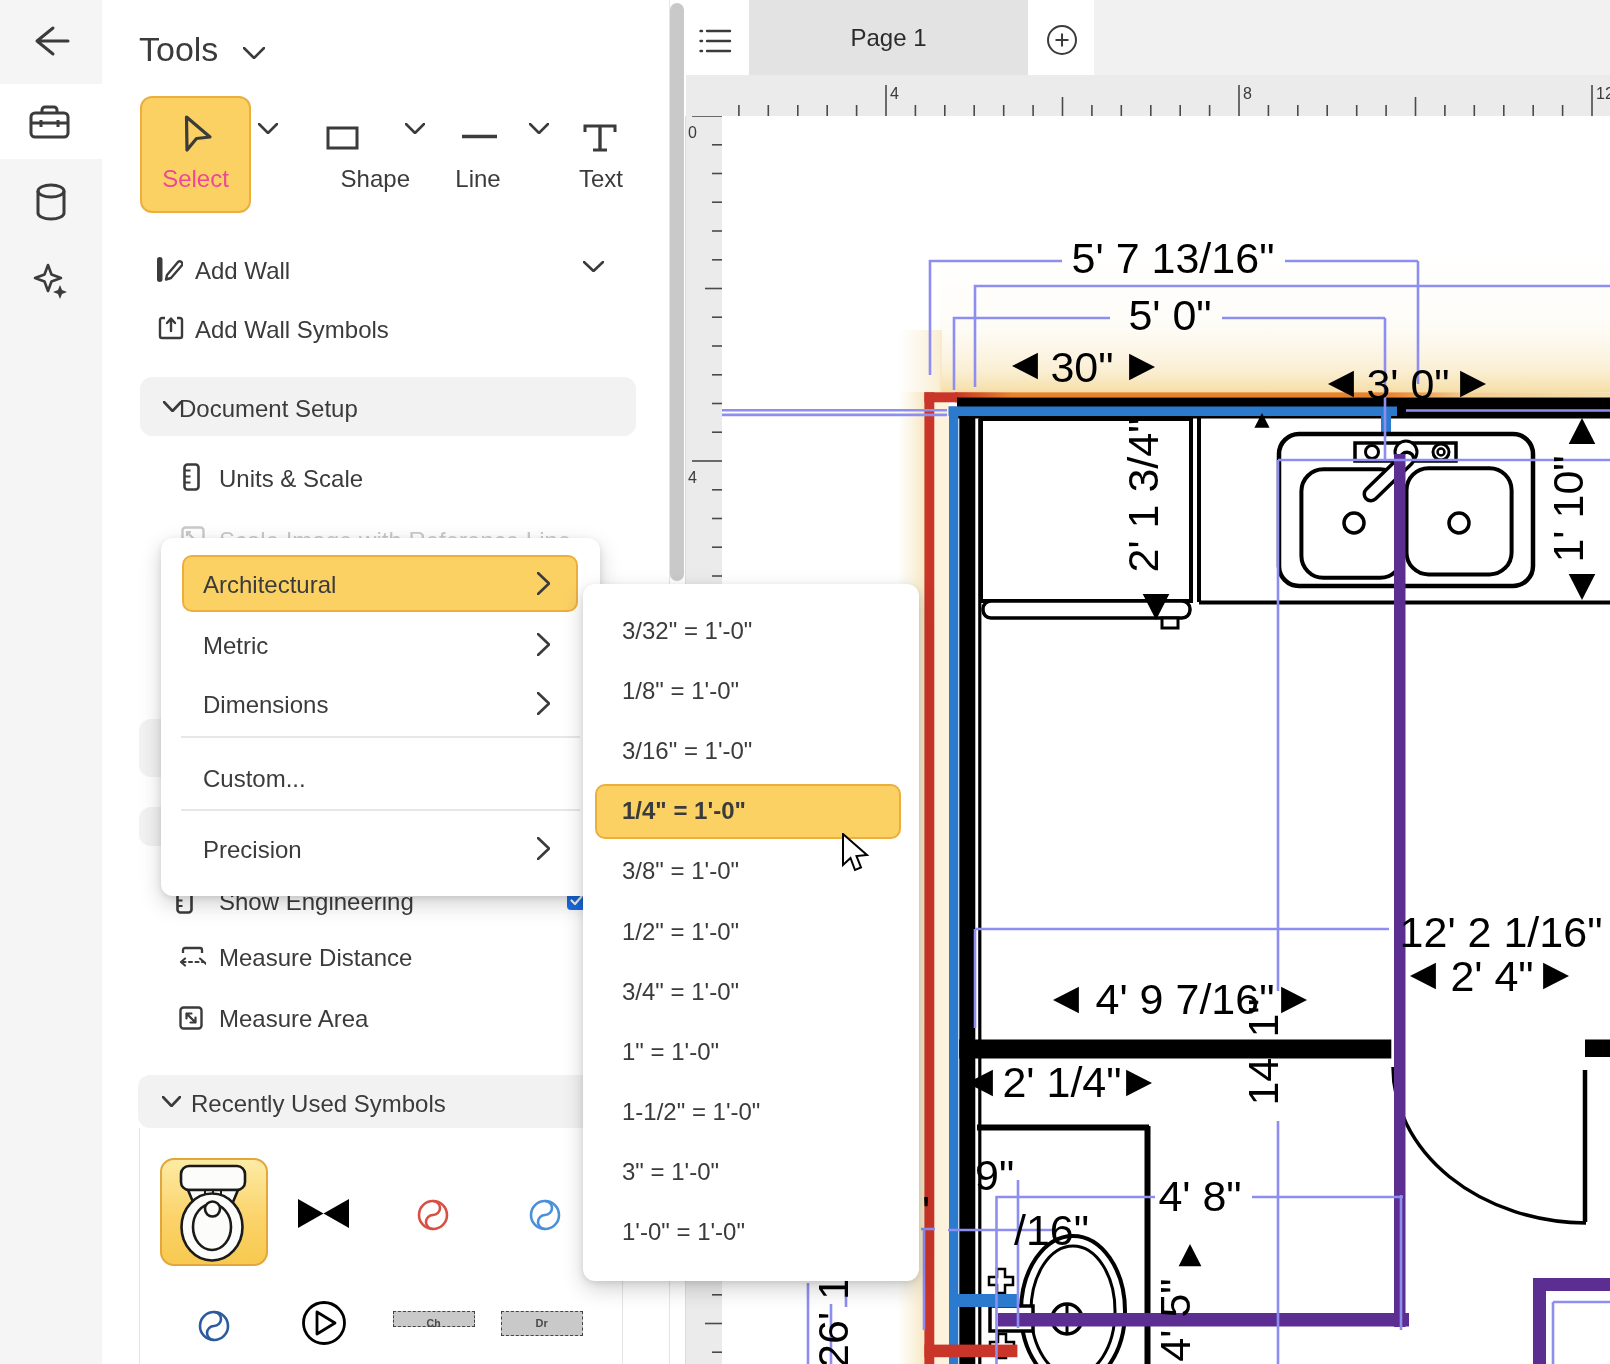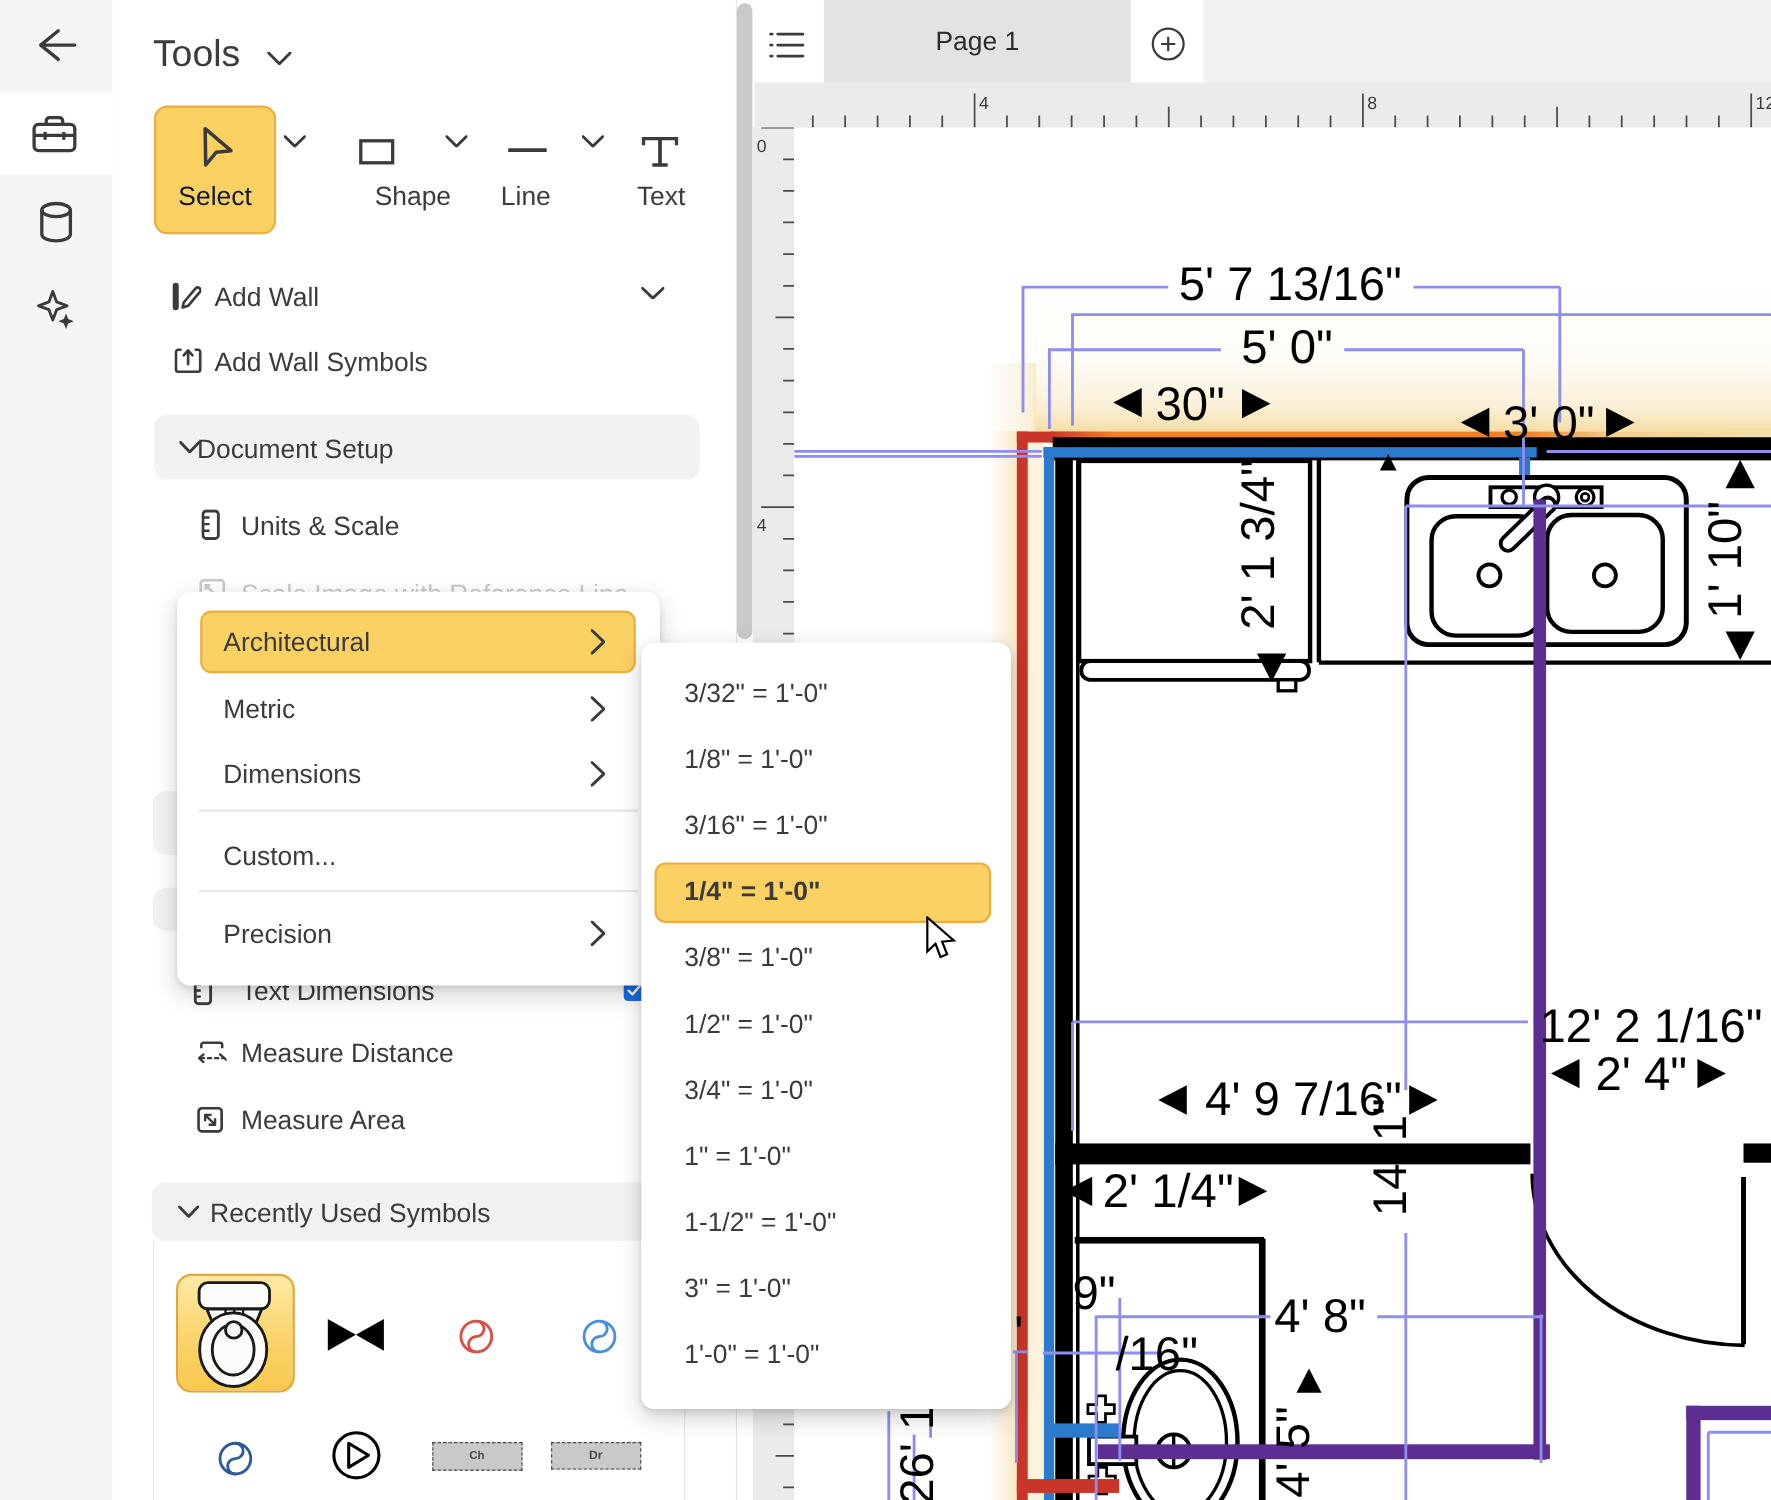--- a/index.html
+++ b/index.html
@@ -259,21 +259,21 @@
   </svg>
 <div class="abs" style="left:670px;top:3px;width:14px;height:578px;background:#C9C9C9;border-radius:7px;z-index:3"></div>
 <div class="abs" style="left:139px;top:30px;font-size:34px;color:#3B3B3B;z-index:5">Tools</div>
 <svg class="abs" style="left:243px;top:47px;z-index:5" width="22" height="12" viewBox="0 0 22 12">
     <path d="M1 1 L11 11 L21 1" fill="none" stroke="#3B3B3B" stroke-width="2.6" stroke-linecap="round" stroke-linejoin="round"></path>
   </svg>
 <div class="abs" style="left:140px;top:96px;width:111px;height:117px;background:#FBD164;border:2px solid #ECAF3D;border-radius:12px;box-sizing:border-box;z-index:5"></div>
 <svg class="abs" style="left:183px;top:114px;z-index:6" width="30" height="40" viewBox="0 0 30 40">
     <path d="M3.5 3 L27 23 L13.5 24.5 L4 36 Z" fill="none" stroke="#3B3B3B" stroke-width="3.2" stroke-linejoin="round"></path>
   </svg>
-<div class="abs" style="left:140px;top:165px;width:111px;text-align:center;font-size:24px;color:#0f172a;z-index:6">Select</div>
+<div class="abs" style="left:140px;top:165px;width:111px;text-align:center;font-size:24px;color:#ec4899;z-index:6">Select</div>
 <svg class="abs" style="left:258px;top:123px;z-index:5" width="20" height="11" viewBox="0 0 20 11">
     <path d="M1 1 L10 10 L19 1" fill="none" stroke="#3B3B3B" stroke-width="2.6" stroke-linecap="round" stroke-linejoin="round"></path>
   </svg>
 <svg class="abs" style="left:326px;top:126px;z-index:5" width="33" height="24" viewBox="0 0 33 24">
     <rect x="2" y="2" width="29" height="20" fill="none" stroke="#3B3B3B" stroke-width="3"></rect>
   </svg>
 <div class="abs lbl" style="left:276px;top:165px;width:134px;text-align:right;z-index:5">Shape</div>
 <svg class="abs" style="left:405px;top:123px;z-index:5" width="20" height="11" viewBox="0 0 20 11">
     <path d="M1 1 L10 10 L19 1" fill="none" stroke="#3B3B3B" stroke-width="2.6" stroke-linecap="round" stroke-linejoin="round"></path>
   </svg>
@@ -319,21 +319,21 @@
     <rect x="1.5" y="1.5" width="21" height="21" rx="3" fill="none" stroke="#C9C9C9" stroke-width="2.4"></rect>
     <path d="M6 10 V6 h4 M18 14 v4 h-4 M6 6 l12 12" fill="none" stroke="#C9C9C9" stroke-width="2.2"></path>
   </svg>
 <div class="abs lbl" style="left:219px;top:527px;color:#C9C9C9;z-index:5">Scale Image with Reference Line</div>
 <div class="abs" style="left:139px;top:719px;width:461px;height:58px;background:#F2F2F2;border-radius:12px;z-index:5"></div>
 <div class="abs" style="left:139px;top:807px;width:461px;height:39px;background:#F2F2F2;border-radius:12px;z-index:5"></div>
 <svg class="abs" style="left:176px;top:888px;z-index:5" width="17" height="26" viewBox="0 0 17 26">
     <rect x="1.5" y="1.5" width="14" height="23" rx="3" fill="none" stroke="#3B3B3B" stroke-width="2.6"></rect>
     <path d="M1.5 7 h5 M1.5 12.5 h5 M1.5 18 h5" stroke="#3B3B3B" stroke-width="2.2" fill="none"></path>
   </svg>
-<div class="abs lbl" style="left:219px;top:888px;z-index:5">Text Dimensions</div>
+<div class="abs lbl" style="left:219px;top:888px;z-index:5">Show Engineering</div>
 <div class="abs" style="left:567px;top:891px;width:19px;height:19px;background:#1B6FE8;border-radius:4px;z-index:5"></div>
 <svg class="abs" style="left:570px;top:895px;z-index:6" width="13" height="11" viewBox="0 0 13 11">
     <path d="M1.5 5.5 L5 9 L11.5 1.5" fill="none" stroke="#fff" stroke-width="2.2" stroke-linecap="round" stroke-linejoin="round"></path>
   </svg>
 <svg class="abs" style="left:179px;top:945px;z-index:5" width="27" height="24" viewBox="0 0 27 24">
     <path d="M4 8 V5 a2 2 0 0 1 2-2 h15 a2 2 0 0 1 2 2 v3" fill="none" stroke="#3B3B3B" stroke-width="2.3"></path>
     <path d="M2 17 l4-3.5 M2 17 l4 3.5 M2 17 h4.5 M10 17 h3 M16.5 17 h3 M25 17 l-4-3.5 M25 17 l4 3.5 M25 17 h-2" fill="none" stroke="#3B3B3B" stroke-width="2.1" stroke-linecap="round"></path>
   </svg>
 <div class="abs lbl" style="left:219px;top:944px;z-index:5">Measure Distance</div>
 <svg class="abs" style="left:179px;top:1006px;z-index:5" width="24" height="24" viewBox="0 0 24 24">
@@ -373,21 +373,21 @@
     <path d="M16 2 a7 7 0 0 1 0 14 a7 7 0 0 0 0 14" fill="none" stroke="#4A90D9" stroke-width="2.6"></path>
   </svg>
 <svg class="abs" style="left:198px;top:1310px;z-index:5" width="32" height="32" viewBox="0 0 32 32">
     <circle cx="16" cy="16" r="14" fill="none" stroke="#2B5B9E" stroke-width="2.6"></circle>
     <path d="M16 2 a7 7 0 0 1 0 14 a7 7 0 0 0 0 14" fill="none" stroke="#2B5B9E" stroke-width="2.6"></path>
   </svg>
 <svg class="abs" style="left:301px;top:1300px;z-index:5" width="46" height="46" viewBox="0 0 46 46">
     <circle cx="23" cy="23" r="20.5" fill="none" stroke="#000" stroke-width="2.8"></circle>
     <path d="M16 12 L34 23 L16 34 Z" fill="none" stroke="#000" stroke-width="2.8" stroke-linejoin="round"></path>
   </svg>
-<div class="abs" style="left:392.6px;top:1311px;width:82px;height:26px;background:#C9C9C9;border:1.6px dashed #444;box-sizing:border-box;z-index:5;font-size:10.5px;font-weight:600;color:#4a4a4a;text-align:center;line-height:23px">Ch</div>
+<div class="abs" style="left:392.6px;top:1311px;width:82px;height:16px;background:#C9C9C9;border:1.6px dashed #444;box-sizing:border-box;z-index:5;font-size:10.5px;font-weight:600;color:#4a4a4a;text-align:center;line-height:23px">Ch</div>
 <div class="abs" style="left:500.7px;top:1311px;width:82px;height:25px;background:#C9C9C9;border:1.6px dashed #444;box-sizing:border-box;z-index:5;font-size:11px;font-weight:600;color:#4a4a4a;text-align:center;line-height:23px">Dr</div>
 <div class="abs" style="left:161px;top:538px;width:439px;height:358px;background:#fff;border-radius:12px;box-shadow:0 8px 22px rgba(0,0,0,0.18),0 2px 6px rgba(0,0,0,0.10);z-index:7"></div>
 <div class="abs" style="left:182px;top:555px;width:396px;height:57px;background:#FBD164;border:2.4px solid #ECAF3D;border-radius:10px;box-sizing:border-box;z-index:8"></div>
 <div class="abs lbl" style="left:203px;top:571px;z-index:9">Architectural</div>
 <svg class="abs" style="left:537px;top:572px;z-index:9" width="13" height="23" viewBox="0 0 13 23">
     <path d="M1 1 L12 11.5 L1 22" fill="none" stroke="#3B3B3B" stroke-width="2.6" stroke-linecap="round" stroke-linejoin="round"></path>
   </svg>
 <div class="abs lbl" style="left:203px;top:632px;z-index:8">Metric</div>
 <svg class="abs" style="left:537px;top:633px;z-index:8" width="13" height="23" viewBox="0 0 13 23">
     <path d="M1 1 L12 11.5 L1 22" fill="none" stroke="#3B3B3B" stroke-width="2.6" stroke-linecap="round" stroke-linejoin="round"></path>

